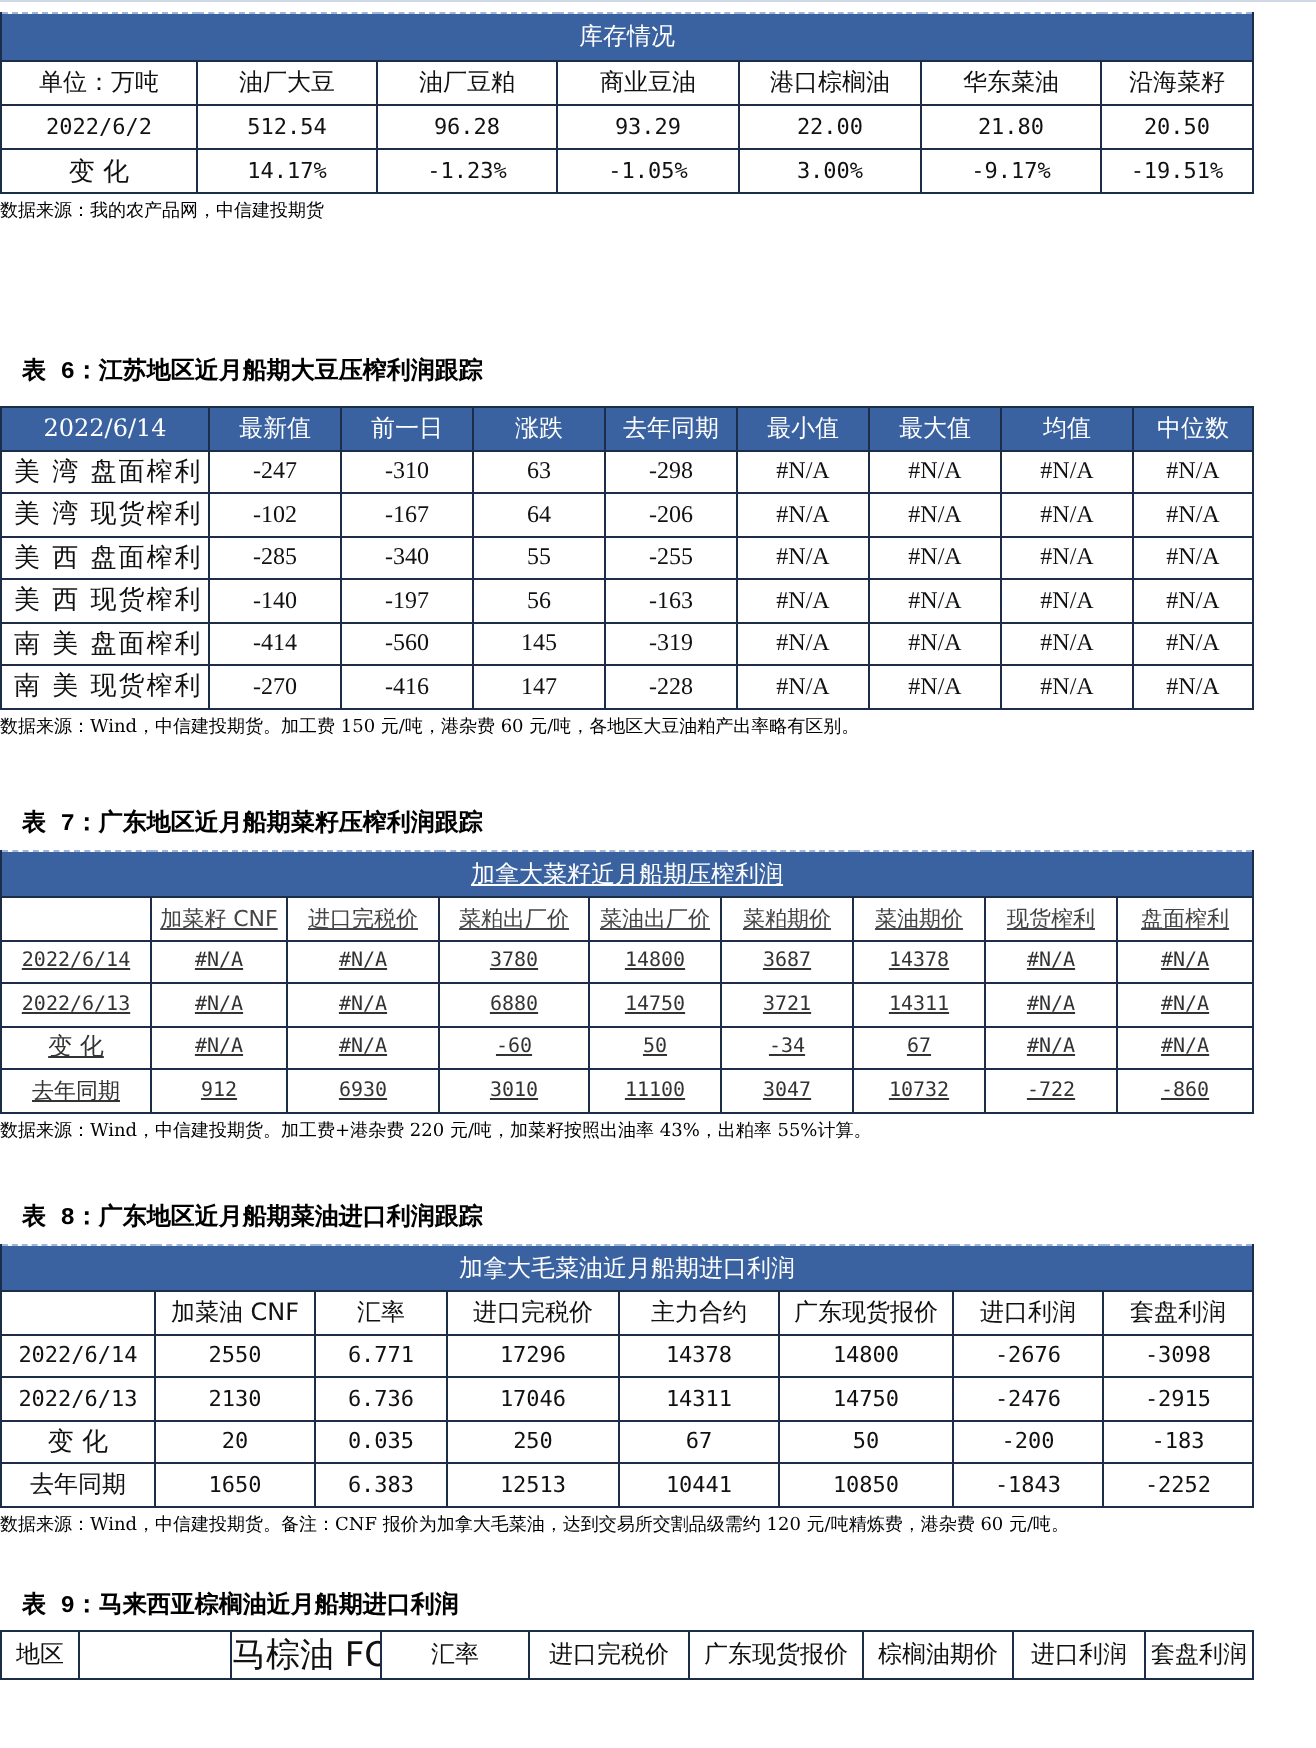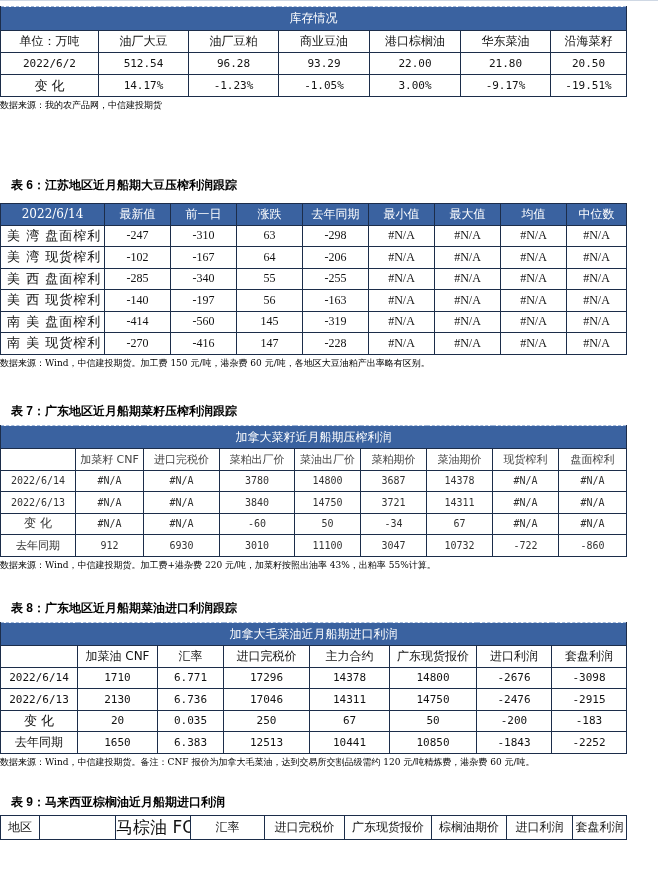--- a/index.html
+++ b/index.html
@@ -35,21 +35,21 @@
     .t1 td, .t1 th { height: 22px; font-size: 12px; }
     .t1 .hdr-band { height: 24px; font-size: 12px; }
     .t1 .mono { font-family: "DejaVu Sans Mono", "Liberation Mono", monospace; font-size: 11px; }
 
     
     .t6 td, .t6 th { height: 21.5px; font-size: 12px; }
     .t6 .num { font-family: "Liberation Serif", "DejaVu Serif", serif; font-size: 12px; }
     .t6 .rowlbl { text-align: left; padding-left: 6px; font-size: 13px; letter-spacing: 1px; }
 
     
-    .t7 td, .t7 th { height: 21.5px; font-size: 11px; }
+    .t7 td, .t7 th { height: 21.5px; font-size: 11px; text-decoration: underline; }
     .t7 .mono { font-family: "DejaVu Sans Mono", "Liberation Mono", monospace; font-size: 10px; color: #333; }
     .t7 .hdr-band { height: 23px; font-size: 12px; }
     .t7 .colhead td { color: #444; font-size: 11px; }
 
     
     .t8 td, .t8 th { height: 21.5px; font-size: 12px; }
     .t8 .mono { font-family: "DejaVu Sans Mono", "Liberation Mono", monospace; font-size: 11px; }
     .t8 .hdr-band { height: 23px; font-size: 12px; }
 
     
@@ -60,21 +60,21 @@
       font-size: 9px;
       font-weight: normal;
       font-family: "DejaVu Serif", "Liberation Serif", serif;
       color: #000;
       margin-top: 2px;
       white-space: nowrap;
     }
     .caption {
       position: absolute; left: 11px;
       font-size: 12px; font-weight: bold;
-      font-family: Liberation Sans, sans-serif;
+      font-family: Liberation Mono, monospace;
       color: #000;
       white-space: nowrap;
     }
     .page-edge {
       position: absolute; top: 0; left: 0; width: 658px; height: 1px; background: #cfd8e4;
     }
   </style>
 </head>
 <body>
 
@@ -261,21 +261,21 @@
       <td class="mono">14800</td>
       <td class="mono">3687</td>
       <td class="mono">14378</td>
       <td class="mono">#N/A</td>
       <td class="mono">#N/A</td>
     </tr>
     <tr>
       <td class="mono">2022/6/13</td>
       <td class="mono">#N/A</td>
       <td class="mono">#N/A</td>
-      <td class="mono">3840</td>
+      <td class="mono">6880</td>
       <td class="mono">14750</td>
       <td class="mono">3721</td>
       <td class="mono">14311</td>
       <td class="mono">#N/A</td>
       <td class="mono">#N/A</td>
     </tr>
     <tr>
       <td style="font-size:12px;color:#333;">变  化</td>
       <td class="mono">#N/A</td>
       <td class="mono">#N/A</td>
@@ -324,21 +324,21 @@
       <td>加菜油 CNF</td>
       <td>汇率</td>
       <td>进口完税价</td>
       <td>主力合约</td>
       <td>广东现货报价</td>
       <td>进口利润</td>
       <td>套盘利润</td>
     </tr>
     <tr>
       <td class="mono">2022/6/14</td>
-      <td class="mono">1710</td>
+      <td class="mono">2550</td>
       <td class="mono">6.771</td>
       <td class="mono">17296</td>
       <td class="mono">14378</td>
       <td class="mono">14800</td>
       <td class="mono">-2676</td>
       <td class="mono">-3098</td>
     </tr>
     <tr>
       <td class="mono">2022/6/13</td>
       <td class="mono">2130</td>

